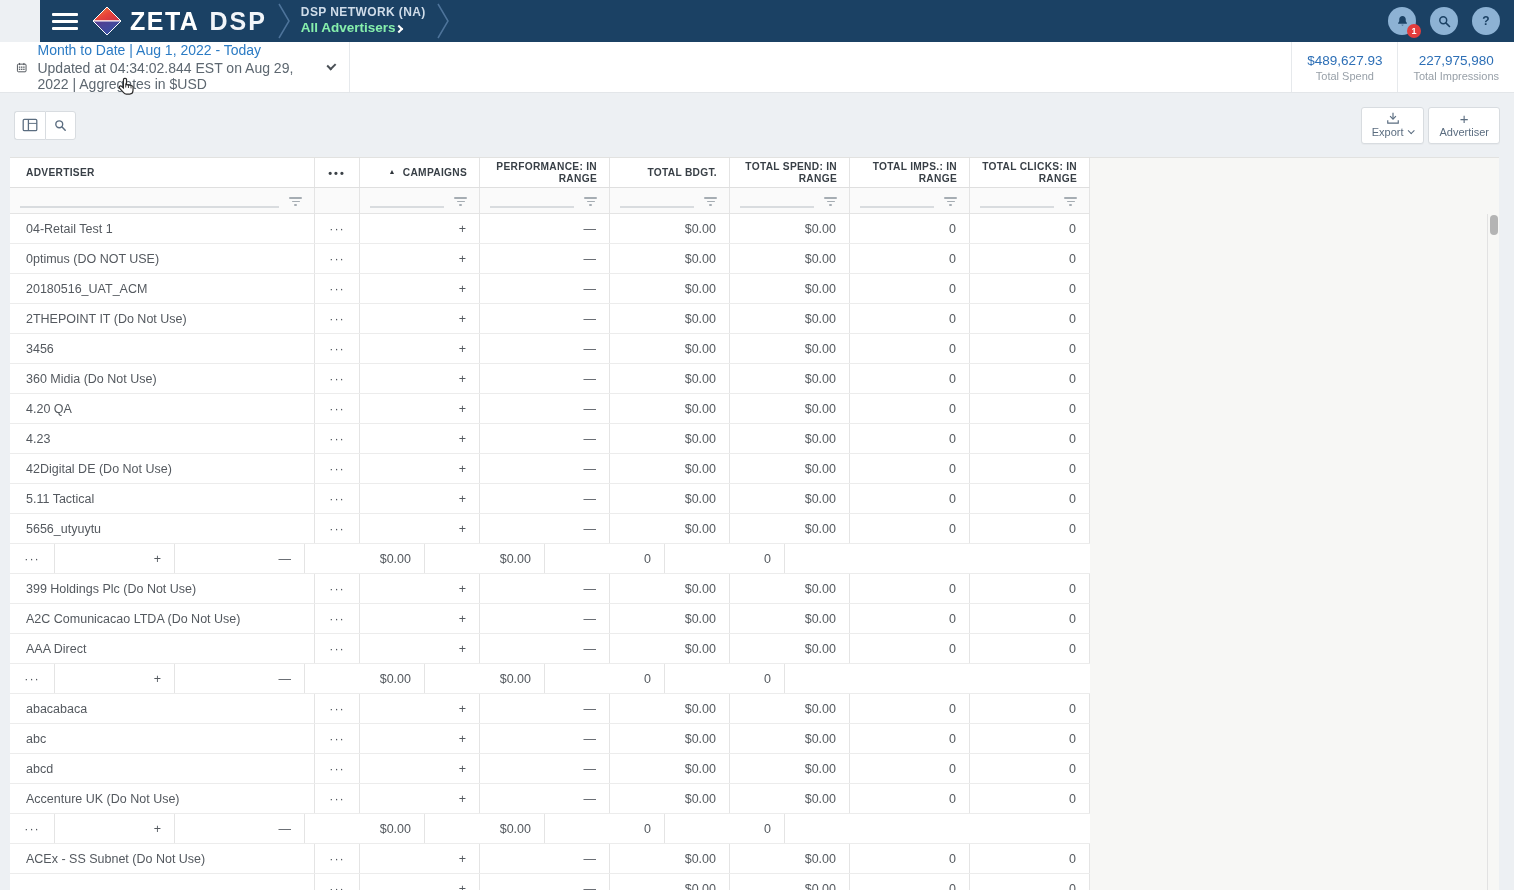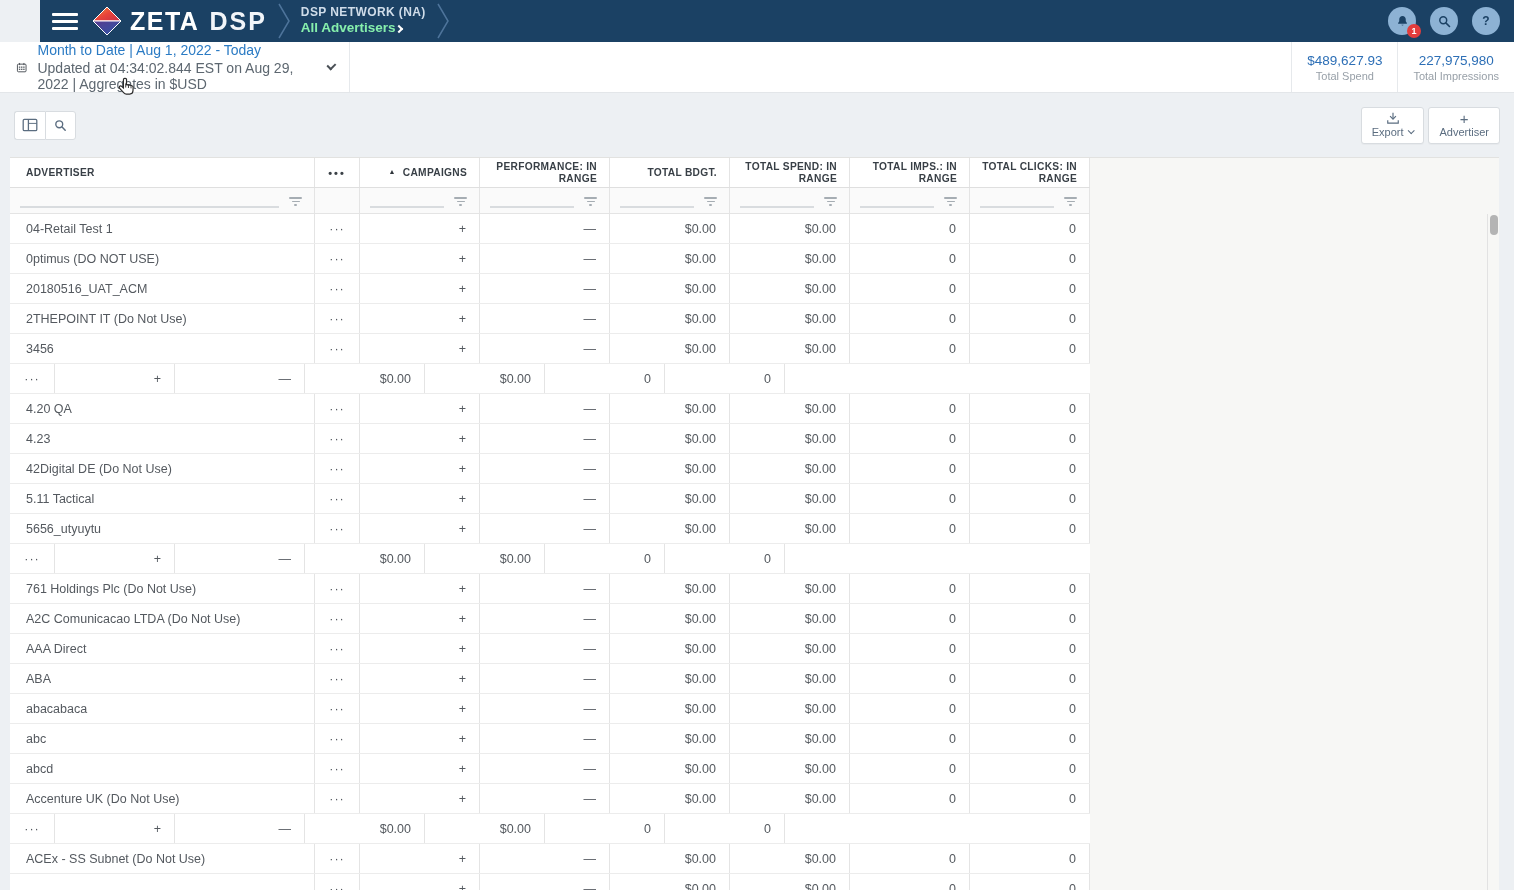--- a/index.html
+++ b/index.html
@@ -344,20 +344,21 @@
           <div class="td c-adv td-name">3456</div>
           <div class="td c-dots td-dots">···</div>
           <div class="td c-camp td-num td-plus">+</div>
           <div class="td c-perf td-num">—</div>
           <div class="td c-bdgt td-num">$0.00</div>
           <div class="td c-spend td-num">$0.00</div>
           <div class="td c-imps td-num">0</div>
           <div class="td c-clicks td-num">0</div>
         </div>
         <div class="tr">
+          <div class="td c-adv td-name">360 Midia (Do Not Use)</div>
           <div class="td c-dots td-dots">···</div>
           <div class="td c-camp td-num td-plus">+</div>
           <div class="td c-perf td-num">—</div>
           <div class="td c-bdgt td-num">$0.00</div>
           <div class="td c-spend td-num">$0.00</div>
           <div class="td c-imps td-num">0</div>
           <div class="td c-clicks td-num">0</div>
         </div>
         <div class="tr">
           <div class="td c-adv td-name">4.20 QA</div>
@@ -412,21 +413,21 @@
         <div class="tr">
           <div class="td c-dots td-dots">···</div>
           <div class="td c-camp td-num td-plus">+</div>
           <div class="td c-perf td-num">—</div>
           <div class="td c-bdgt td-num">$0.00</div>
           <div class="td c-spend td-num">$0.00</div>
           <div class="td c-imps td-num">0</div>
           <div class="td c-clicks td-num">0</div>
         </div>
         <div class="tr">
-          <div class="td c-adv td-name">761 Holdings Plc (Do Not Use)</div>
+          <div class="td c-adv td-name">399 Holdings Plc (Do Not Use)</div>
           <div class="td c-dots td-dots">···</div>
           <div class="td c-camp td-num td-plus">+</div>
           <div class="td c-perf td-num">—</div>
           <div class="td c-bdgt td-num">$0.00</div>
           <div class="td c-spend td-num">$0.00</div>
           <div class="td c-imps td-num">0</div>
           <div class="td c-clicks td-num">0</div>
         </div>
         <div class="tr">
           <div class="td c-adv td-name">A2C Comunicacao LTDA (Do Not Use)</div>
@@ -442,21 +443,20 @@
           <div class="td c-adv td-name">AAA Direct</div>
           <div class="td c-dots td-dots">···</div>
           <div class="td c-camp td-num td-plus">+</div>
           <div class="td c-perf td-num">—</div>
           <div class="td c-bdgt td-num">$0.00</div>
           <div class="td c-spend td-num">$0.00</div>
           <div class="td c-imps td-num">0</div>
           <div class="td c-clicks td-num">0</div>
         </div>
         <div class="tr">
-          <div class="td c-adv td-name">ABA</div>
           <div class="td c-dots td-dots">···</div>
           <div class="td c-camp td-num td-plus">+</div>
           <div class="td c-perf td-num">—</div>
           <div class="td c-bdgt td-num">$0.00</div>
           <div class="td c-spend td-num">$0.00</div>
           <div class="td c-imps td-num">0</div>
           <div class="td c-clicks td-num">0</div>
         </div>
         <div class="tr">
           <div class="td c-adv td-name">abacabaca</div>

